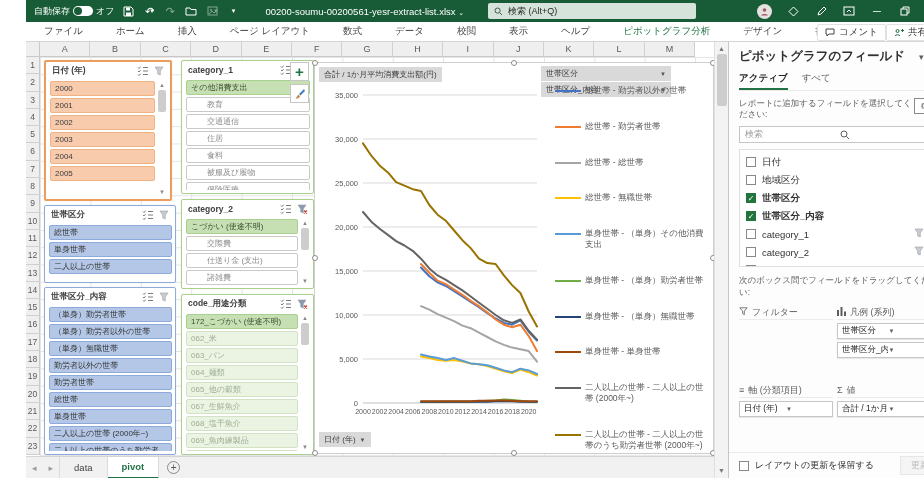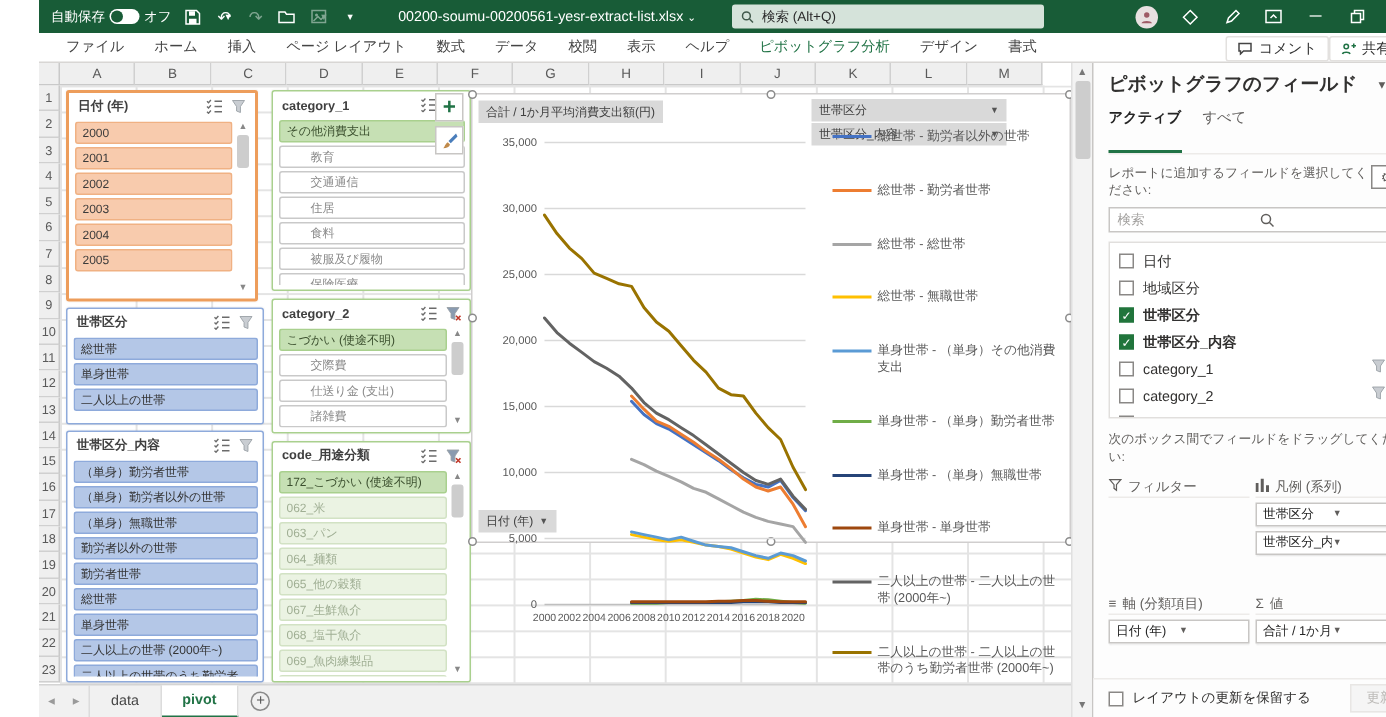--- a/index.html
+++ b/index.html
@@ -17,21 +17,21 @@
   .dim { opacity:.45; }
   .caret { font-size:7px; margin-left:-4px; }
   .tb-file { font-size:9.5px; margin-left:18px; }
   .tb-search { position:absolute; left:462px; top:3px; width:208px; height:16px; background:#D5E3DA; border-radius:2px; color:#2B2B2B; font-size:9px; display:flex; align-items:center; gap:5px; padding:0 6px; }
   .tb-right { position:absolute; right:0; top:0; height:22px; display:flex; align-items:center; gap:14px; padding-right:10px; }
   .avatar { width:15px; height:15px; border-radius:50%; background:#E8E1E1; display:flex; align-items:center; justify-content:center; }
   svg.i { display:block; }
 
   
   .ribbonrow { position:absolute; top:22px; left:0; width:924px; height:20px; background:#FFFFFF; border-bottom:1px solid #D8D6D4; display:flex; align-items:center; }
-  #ribbon-tabs-list { display:flex; align-items:center; padding-left:8px; gap:0; }
+  #ribbon-tabs-list { display:flex; align-items:center; padding-left:8px; gap:13px; }
   .rtab { font-size:9.5px; color:#444; padding:3px 10px; cursor:default; }
   .rtab.contextual { color:#217346; }
   .ribbon-right { position:absolute; right:8px; top:2px; display:flex; gap:0; align-items:center; }
   .rr-btn { display:flex; align-items:center; gap:4px; font-size:9.5px; color:#333; border:1px solid #E3E1DF; border-radius:2px; padding:1px 7px; background:#fff; }
 
   
   .workspace { position:absolute; top:42px; left:0; width:688px; height:414px; background:#fff; }
   .colheads { position:absolute; top:0; left:14px; height:15px; display:flex; }
   .colh { width:50.4px; height:15px; background:#EFEFEF; border-right:1px solid #D0D0D0; border-bottom:1px solid #C9C9C9; color:#5A5A5A; font-size:9px; text-align:center; line-height:15px; }
   .corner { position:absolute; top:0; left:0; width:14px; height:15px; background:#EFEFEF; border-right:1px solid #C9C9C9; border-bottom:1px solid #C9C9C9; }
@@ -67,42 +67,42 @@
   .sb-thumb { width:8px; height:22px; background:#CDCDCD; border-radius:2px; margin:1px 0; }
   .sb-up,.sb-dn { line-height:8px; }
   .sb-dn { margin-top:auto; }
 
   
   .float-btn { position:absolute; width:19px; height:19px; background:#fff; border:1px solid #C8C6C4; display:flex; align-items:center; justify-content:center; }
   .fb-plus { left:264px; top:20px; color:#217346; font-size:15px; font-weight:bold; line-height:1; }
   .fb-brush { left:264px; top:42px; }
 
   
-  .chart { position:absolute; left:288px; top:20px; width:400px; height:300px; background:#fff; border:1px solid #D0CECE; }
+  .chart { position:absolute; left:288px; top:20px; width:400px; height:392px; background:#fff; border:1px solid #D0CECE; }
   .handle { position:absolute; width:6px; height:6px; border-radius:50%; background:#fff; border:1px solid #8C8C8C; }
   .ch-btn { position:absolute; background:#D9D9D9; color:#404040; font-size:8px; padding:2px 5px; white-space:nowrap; display:flex; align-items:center; gap:4px; }
   .ch-btn .dd { font-size:6px; color:#555; }
   .legend { position:absolute; left:240px; top:22px; width:156px; height:366px; display:flex; flex-direction:column; justify-content:space-between; }
   .lg-entry { display:flex; align-items:flex-start; font-size:8.5px; color:#595959; line-height:1.3; }
   .lg-swatch { flex:none; width:26px; height:2px; margin:5px 4px 0 0; }
   #plot { position:absolute; left:12px; top:22px; }
 
   
   .vscroll { position:absolute; left:688px; top:42px; width:14px; height:436px; background:#F3F3F3; border-left:1px solid #E0E0E0; display:flex; flex-direction:column; align-items:center; font-size:7px; color:#777; }
   .vs-thumb { width:10px; height:52px; background:#CDCDCD; border-radius:2px; margin-top:2px; }
   .vs-up { padding-top:3px; }
   .vs-dn { margin-top:auto; padding-bottom:4px; }
 
   
   .pane { position:absolute; left:702px; top:42px; width:222px; height:436px; background:#FDFDFD; border-left:1px solid #C8C6C4; padding:6px 10px 0 10px; }
   .pane-title-row { display:flex; align-items:center; }
   .pane-title { flex:1; font-size:12.5px; font-weight:bold; color:#323130; }
   .pane-ctl { color:#605E5C; font-size:9px; margin-left:10px; }
   .pane-tabs { display:flex; gap:14px; margin-top:7px; border-bottom:1px solid #EDEBE9; }
-  .ptab { font-size:9.5px; padding-bottom:15px; color:#605E5C; }
+  .ptab { font-size:9.5px; padding-bottom:3px; color:#605E5C; }
   .ptab.active { color:#242424; font-weight:bold; border-bottom:2px solid #217346; }
   .pane-instr-row { display:flex; align-items:flex-start; margin-top:7px; }
   .pane-instr { flex:1; font-size:8.5px; color:#605E5C; line-height:1.3; }
   .gear-btn { flex:none; width:26px; height:16px; border:1px solid #8A8886; display:flex; align-items:center; justify-content:center; gap:2px; font-size:9px; color:#605E5C; background:#fff; }
   .gear-btn .dd { font-size:6px; }
   .search-box { margin-top:6px; height:17px; border:1px solid #C8C6C4; background:#fff; display:flex; align-items:center; padding:0 5px; }
   .search-box span { flex:1; font-size:9px; color:#A19F9D; }
   .field-list { position:relative; margin-top:6px; height:118px; border:1px solid #E1DFDD; background:#fff; overflow:hidden; padding:3px 14px 0 6px; }
   .f-row { display:flex; align-items:center; height:18px; gap:6px; }
   .cbx { flex:none; width:10px; height:10px; border:1px solid #8A8886; background:#fff; font-size:8px; line-height:9px; text-align:center; color:#fff; }

